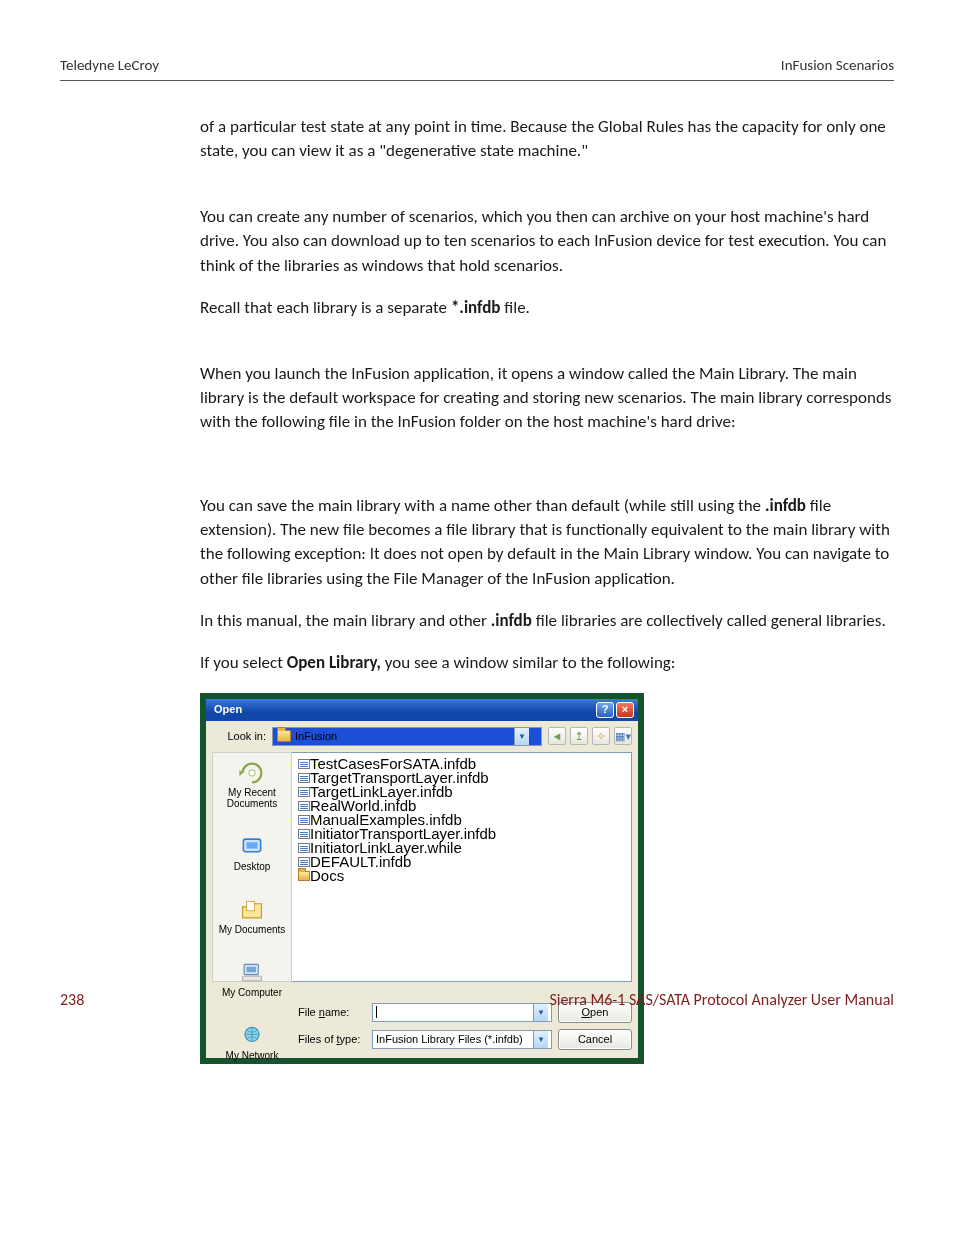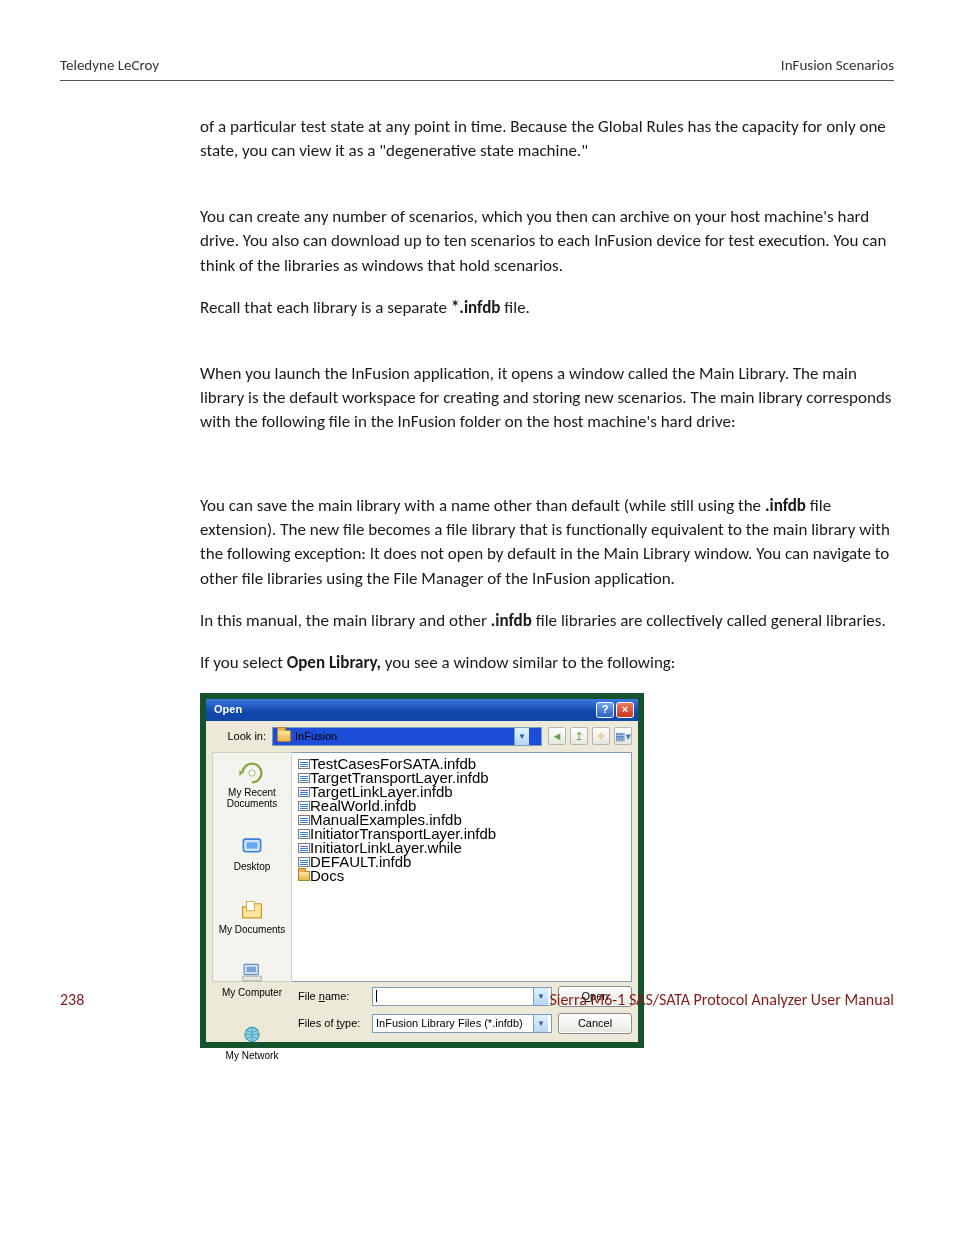--- a/index.html
+++ b/index.html
@@ -188,21 +188,21 @@
   .fi.folder .ic::before{
     content:""; position:absolute; left:-1px; top:-4px; width:6px; height:3px;
     background:#e8b34a; border:1px solid #b0802a; border-bottom:none;
   }
 
   .dlg-bottom {
     display: grid;
     grid-template-columns: 80px 68px 1fr 74px;
     row-gap: 6px; column-gap: 6px;
     align-items: center;
-    margin-top: 4px;
+    margin-top: 20px;
   }
   .dlg-bottom .lbl2 { font-size: 11px; }
   .inp {
     height: 19px; background:#fff; border:1px solid #7f9db9;
     display:flex; align-items:center; padding:0 3px; font-size:11px;
     position: relative;
   }
   .inp .caret {
     width:1px; height:12px; background:#000;
   }

